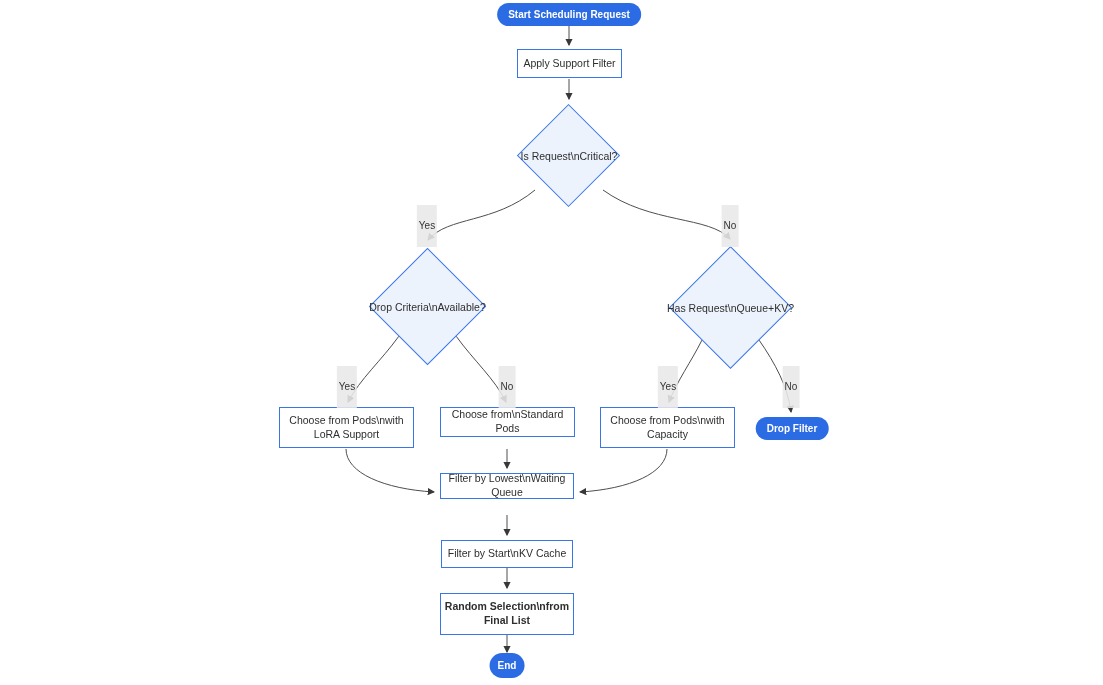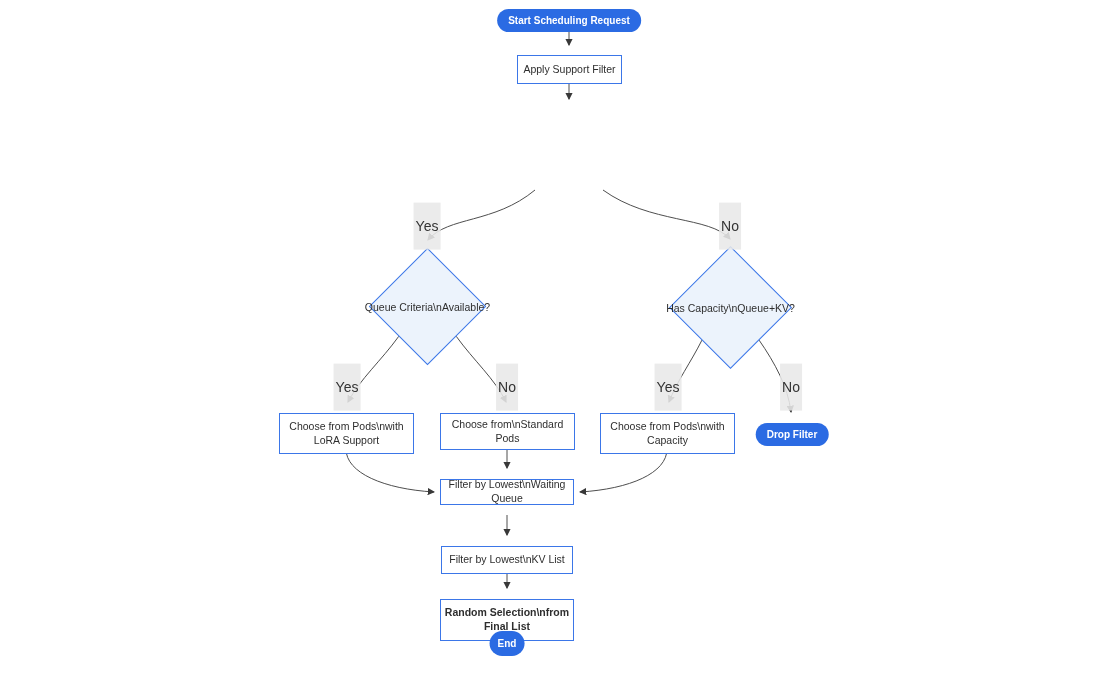--- a/index.html
+++ b/index.html
@@ -9,21 +9,21 @@
     background:#ffffff;
     font-family:"Liberation Sans", sans-serif;
     overflow:hidden;
   }
   #edges{position:absolute;left:0;top:0;width:1103px;height:685px;}
   .edge{fill:none;stroke:#4e4e4e;stroke-width:1;}
   .node{
     position:absolute;box-sizing:border-box;
     display:flex;align-items:center;justify-content:center;
     text-align:center;font-size:10.5px;color:#2e2e2e;
-    white-space:pre-line;line-height:1.32;margin-top:6px;
+    white-space:pre-line;line-height:1.32;
   }
   .process{
     background:#ffffff;
     border:1.3px solid #3b76e8;
   }
   .pill{
     background:#2b6be3;color:#ffffff;
     font-weight:bold;font-size:10px;
     border-radius:12px;padding:5px 11px;
     white-space:nowrap;
@@ -37,21 +37,21 @@
     transform:rotate(45deg);
   }
   .diamond-label{
     position:absolute;left:0;top:0;right:0;bottom:0;
     display:flex;align-items:center;justify-content:center;
     text-align:center;font-size:10.5px;color:#2e2e2e;white-space:nowrap;
   }
   .edge-label{
     position:absolute;transform:translate(-50%,-50%);
     background:rgba(232,232,232,0.88);
-    color:#333333;font-size:14px;line-height:1.2;
+    color:#333333;font-size:10px;line-height:1.2;
     padding:15px 2px;
   }
 </style>
 </head>
 <body>
 
 <div id="stage">
 
   <svg id="edges" viewBox="0 0 1103 685">
     <defs>
@@ -72,51 +72,55 @@
     <path class="edge" d="M667,449 C667,473 630,489 580,492" marker-end="url(#arrow)"></path>
     <path class="edge" d="M507,515 L507,535" marker-end="url(#arrow)"></path>
     <path class="edge" d="M507,568 L507,588" marker-end="url(#arrow)"></path>
     <path class="edge" d="M507,635 L507,652" marker-end="url(#arrow)"></path>
   </svg>
 
   <div class="node pill" style="left:569px;top:3px;">Start Scheduling Request</div>
 
   <div class="node process" style="left:517px;top:49px;width:105px;height:29px;">Apply Support Filter</div>
 
+  <div class="diamond" style="left:517px;top:104px;width:104px;height:104px;">
+    <div class="diamond-shape" style="left:15px;top:15px;width:73px;height:73px;"></div>
+    <div class="diamond-label">Is Request\nCritical?</div>
+  </div>
 
   <div class="diamond" style="left:369px;top:248px;width:117px;height:117px;">
     <div class="diamond-shape" style="left:17px;top:17px;width:83px;height:83px;"></div>
-    <div class="diamond-label">Queue Criteria\nAvailable?</div>
+    <div class="diamond-label">Drop Criteria\nAvailable?</div>
   </div>
 
   <div class="diamond" style="left:669px;top:246px;width:123px;height:123px;">
     <div class="diamond-shape" style="left:18px;top:18px;width:87px;height:87px;"></div>
-    <div class="diamond-label">Has Capacity\nQueue+KV?</div>
+    <div class="diamond-label">Has Request\nQueue+KV?</div>
   </div>
 
   <div class="node process" style="left:279px;top:407px;width:135px;height:41px;">Choose from Pods\nwith
 LoRA Support</div>
 
-  <div class="node process" style="left:440px;top:407px;width:135px;height:37px;">Choose from\nStandard
+  <div class="node process" style="left:440px;top:407px;width:135px;height:30px;">Choose from\nStandard
 Pods</div>
 
   <div class="node process" style="left:600px;top:407px;width:135px;height:41px;">Choose from Pods\nwith
 Capacity</div>
 
   <div class="node pill" style="left:792px;top:417px;">Drop Filter</div>
 
   <div class="node process" style="left:440px;top:473px;width:134px;height:26px;">Filter by Lowest\nWaiting
 Queue</div>
 
-  <div class="node process" style="left:441px;top:540px;width:132px;height:28px;">Filter by Lowest\nKV List</div>
+  <div class="node process" style="left:441px;top:540px;width:132px;height:28px;">Filter by Start\nKV Cache</div>
 
   <div class="node process" style="left:440px;top:593px;width:134px;height:42px;font-weight:bold;">Random Selection\nfrom
 Final List</div>
 
-  <div class="node pill end-pill" style="left:507px;top:625px;">End</div>
+  <div class="node pill end-pill" style="left:507px;top:653px;">End</div>
 
   <span class="edge-label" style="left:427px;top:226px;">Yes</span>
   <span class="edge-label" style="left:730px;top:226px;">No</span>
   <span class="edge-label" style="left:347px;top:387px;">Yes</span>
   <span class="edge-label" style="left:507px;top:387px;">No</span>
   <span class="edge-label" style="left:668px;top:387px;">Yes</span>
   <span class="edge-label" style="left:791px;top:387px;">No</span>
 
 </div>
 

